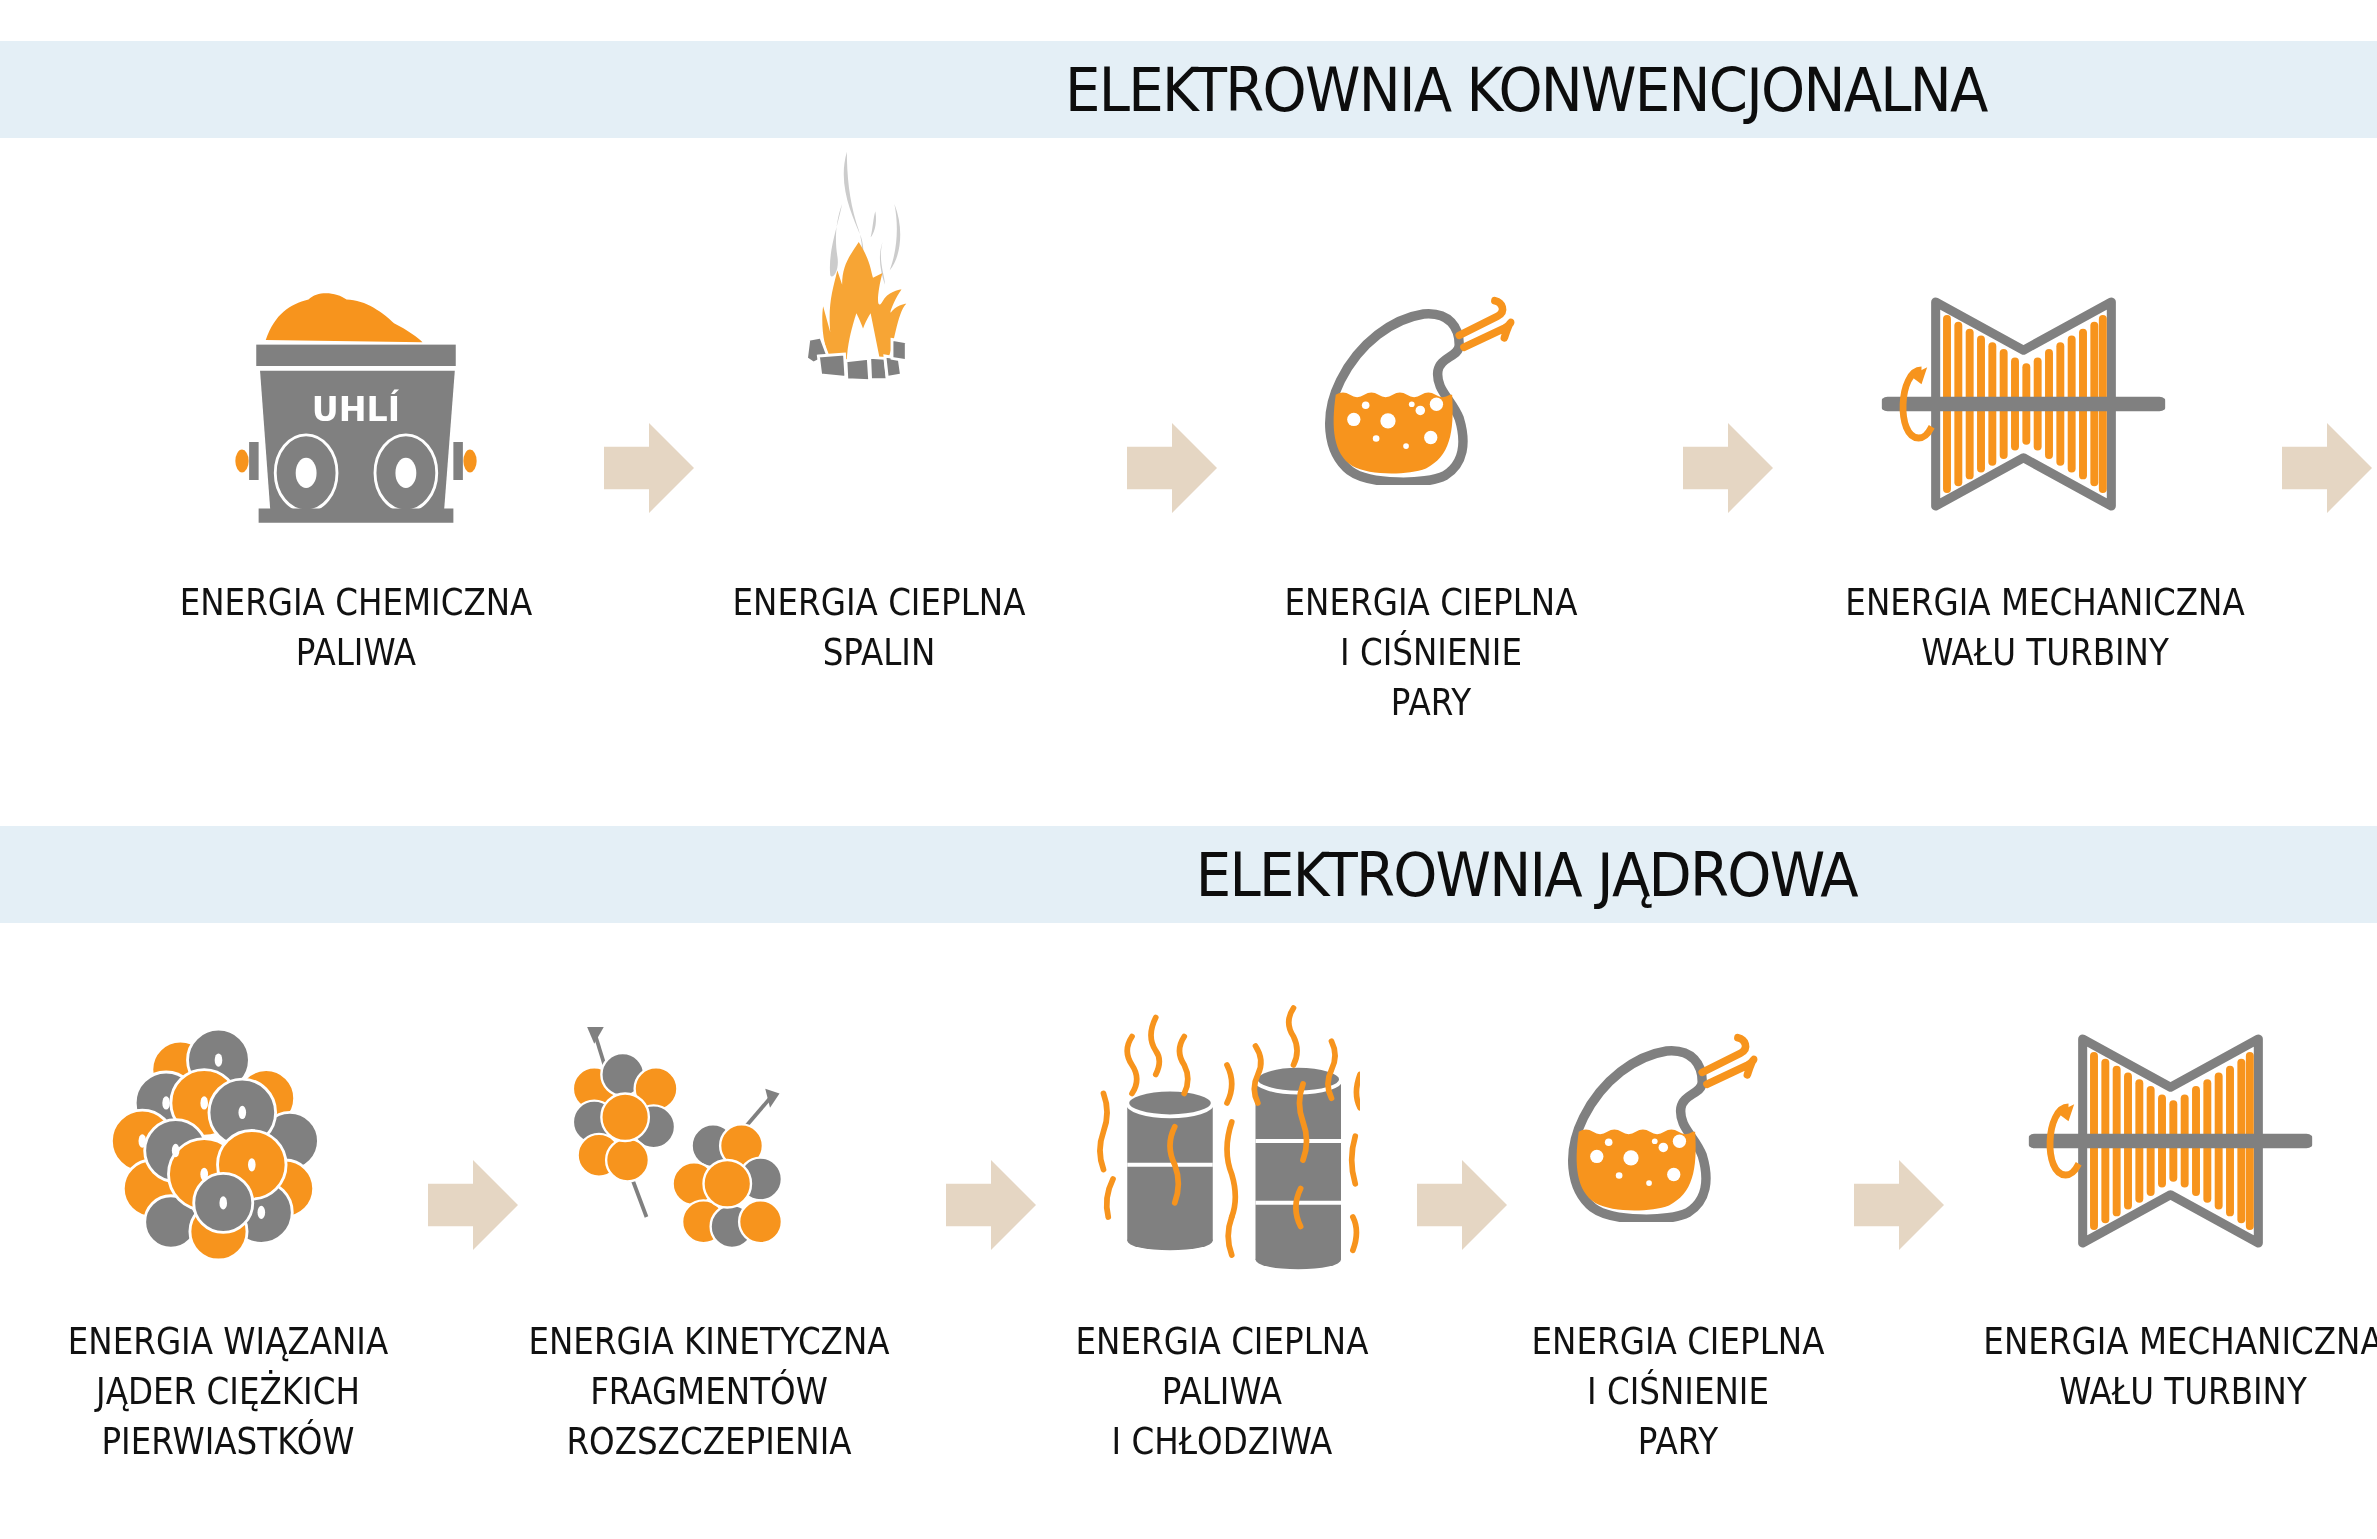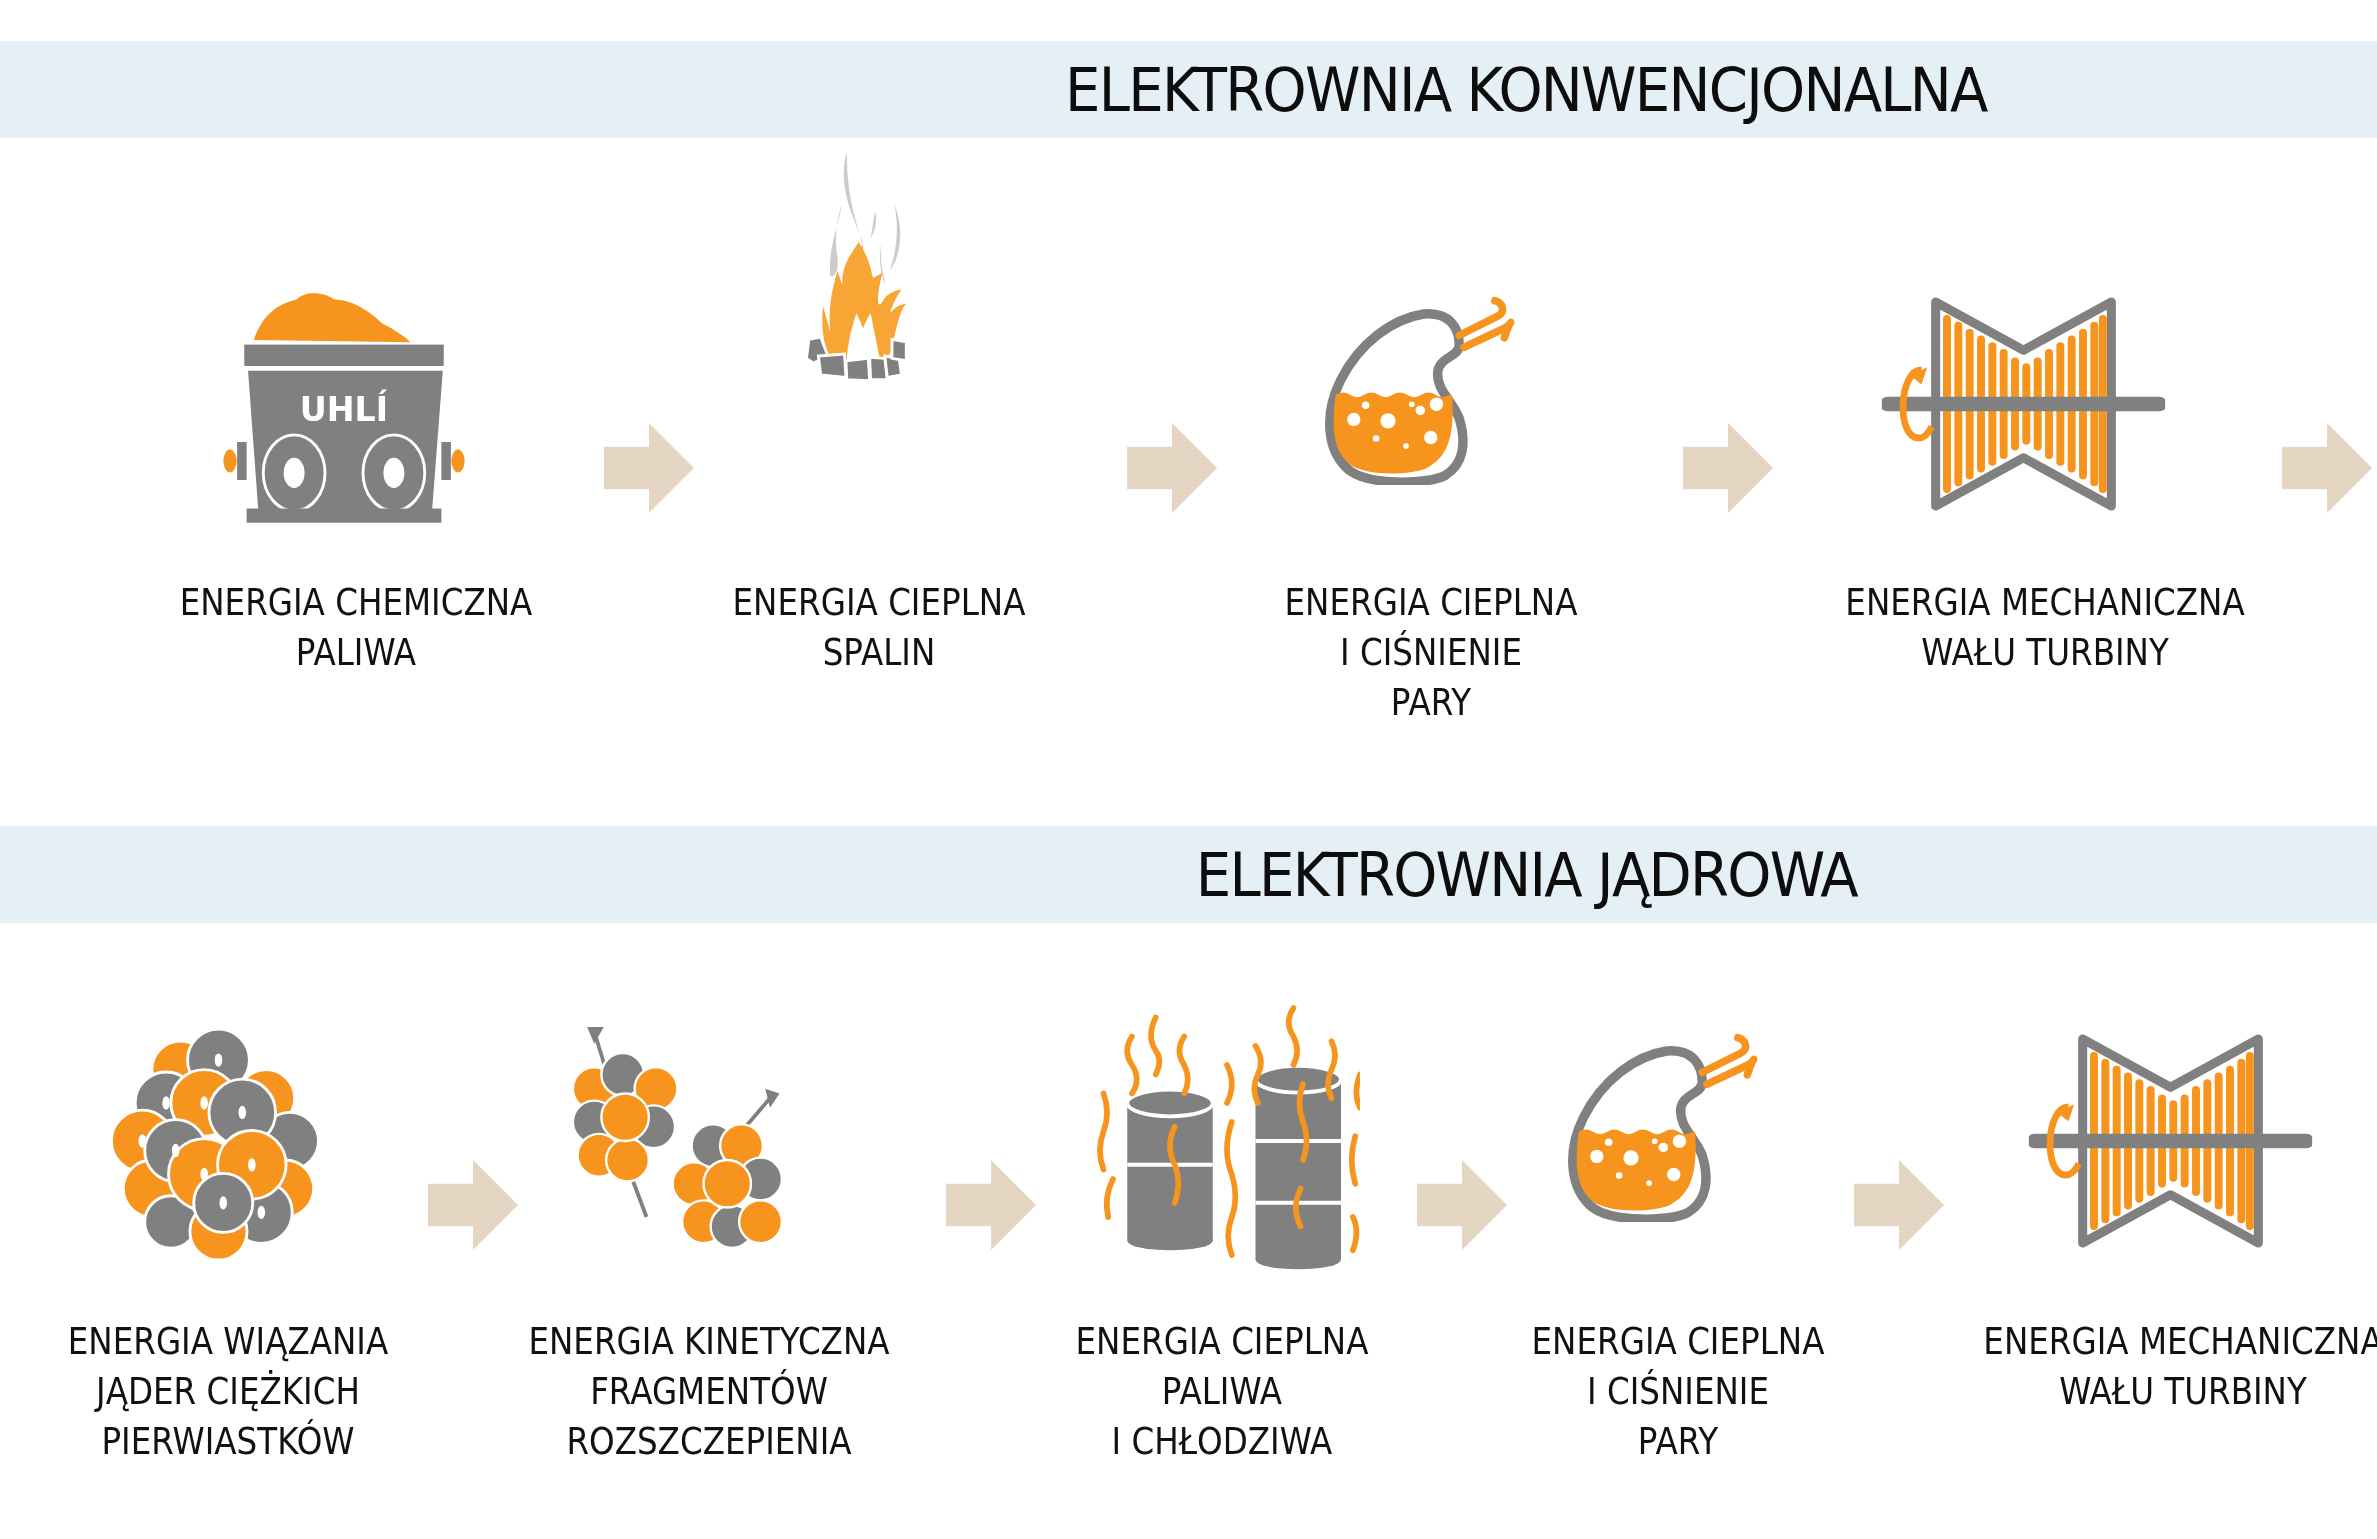--- a/index.html
+++ b/index.html
@@ -115,21 +115,21 @@
         <rect x="570" y="325" width="150" height="22" fill="#808080"></rect>
       </g>
     </symbol>
   </defs>
 </svg>
 
 <div class="band band1">
   <div class="band-title">ELEKTROWNIA KONWENCJONALNA</div>
 </div>
 
-<div class="stage" style="left:211px;top:285px;">
+<div class="stage" style="left:223px;top:285px;">
   <svg width="266" height="238" viewBox="0 0 560 500">
     <path d="M90 115 C110 60 140 40 180 30 C200 10 240 15 260 30 C300 30 340 60 360 80 C390 95 410 110 420 120 Z" fill="#f7941d"></path>
     <rect x="70" y="125" width="420" height="45" fill="#808080"></rect>
     <path d="M78 180 H488 L465 480 H100 Z" fill="#808080"></path>
     <text x="280" y="285" text-anchor="middle" font-size="70" font-weight="bold" fill="#fff" font-family="DejaVu Sans, sans-serif">UHLÍ</text>
     <ellipse cx="175" cy="395" rx="65" ry="80" fill="#808080" stroke="#fff" stroke-width="6"></ellipse>
     <ellipse cx="175" cy="395" rx="22" ry="32" fill="#fff"></ellipse>
     <ellipse cx="385" cy="395" rx="65" ry="80" fill="#808080" stroke="#fff" stroke-width="6"></ellipse>
     <ellipse cx="385" cy="395" rx="22" ry="32" fill="#fff"></ellipse>
     <rect x="55" y="330" width="20" height="80" fill="#808080"></rect>

